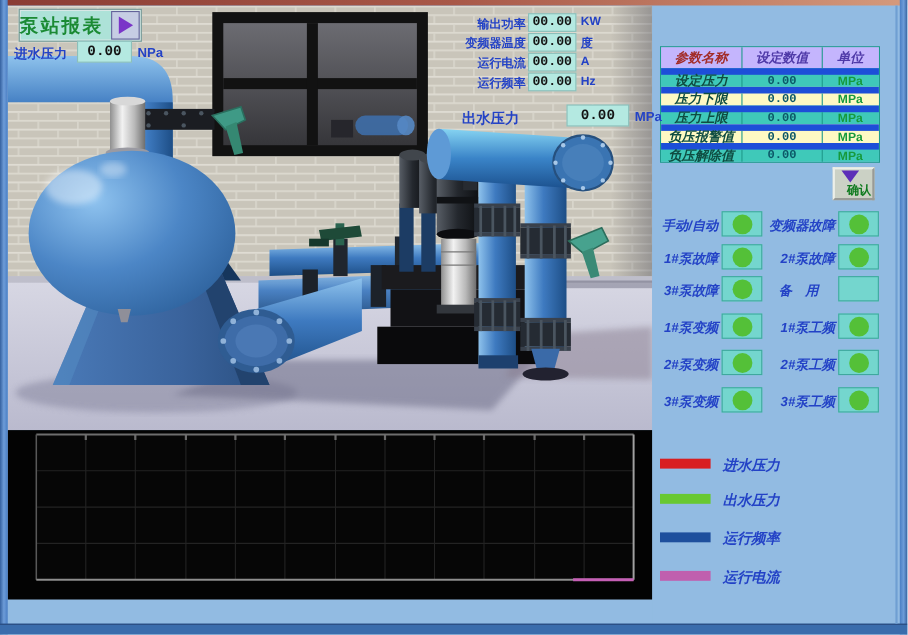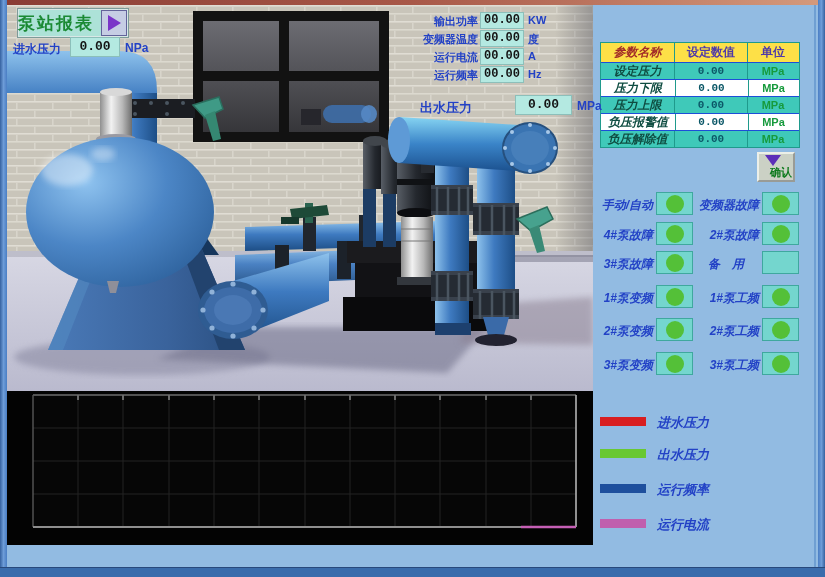--- a/index.html
+++ b/index.html
@@ -32,30 +32,30 @@
   .play-box{width:26px;height:26px;margin-right:1px;background:#c6cde4;border:1px solid #63639a;
     display:flex;align-items:center;justify-content:center;}
   .play-tri{width:0;height:0;border-left:13px solid #7a35c8;border-top:8px solid transparent;border-bottom:8px solid transparent;}
 
   
   #panel{position:absolute;left:593px;top:5px;width:225px;height:562px;background:#92bbe2;z-index:20;}
   .panel-title{position:absolute;left:44px;top:2px;width:146px;height:30px;background:#b2e6d2;border:1px solid #8a9aa6;
     color:#b5149b;font-weight:700;font-size:16px;letter-spacing:3px;text-align:center;line-height:29px;}
   .ptable{position:absolute;left:7px;top:37px;width:200px;border:1px solid #1f9a8c;}
   .prow{display:flex;height:17px;}
-  .prow.hd{height:19px;background:#fde047;}
+  .prow.hd{height:19px;background:#c4b5fd;}
   .prow .c1{width:74px;border-right:1px solid #1f9a8c;}
   .prow .c2{width:73px;border-right:1px solid #1f9a8c;}
   .prow .c3{width:50px;}
   .prow div{display:flex;align-items:center;justify-content:center;}
   .prow.hd .c1{color:#a22c28;font-weight:700;font-size:12px;font-style:italic;}
-  .prow.hd .c2,.prow.hd .c3{color:#4f3aa8;font-weight:700;font-size:12px;}
+  .prow.hd .c2,.prow.hd .c3{color:#4f3aa8;font-weight:700;font-size:12px;font-style:italic;}
   .prow.r0{background:#3fc9b9;}
-  .prow.r1{background:#ffffff;justify-content:center;}
-  .prow{border-top:1px solid #1d4ed8;}
+  .prow.r1{background:#fef9c3;}
+  .prow{border-top:6px solid #1d4ed8;}
   .prow.hd{border-top:none;}
   .pname{color:#0f4d42;font-weight:700;font-size:12px;font-style:italic;}
   .pval{color:#0c5868;font-weight:700;font-size:11px;font-family:"Liberation Mono","DejaVu Sans Mono",monospace;}
   .punit{color:#169a3c;font-weight:700;font-size:11px;}
 
   .confirm-btn{position:absolute;left:164px;top:147px;width:38px;height:30px;background:#cbd1c5;
     border:2px outset #ecefe8;cursor:pointer;text-align:center;}
   .confirm-tri{width:0;height:0;margin:1px auto 0 6px;border-top:11px solid #5c2eb8;border-left:8px solid transparent;border-right:8px solid transparent;}
   .confirm-txt{position:absolute;right:1px;bottom:0px;color:#0e7a1e;font-weight:700;font-size:11px;font-family:Liberation Mono, monospace;}
 
@@ -415,21 +415,21 @@
 
     <div class="st-lbl cn" style="left:2px;top:192px;width:58px;">手动/自动</div>
     <div class="lamp-box" style="left:63px;top:187px;">
         <div class="lamp" style="background: rgb(84, 192, 56);"></div>
       </div>
     <div class="st-lbl cn" style="left:100px;top:192px;width:66px;">变频器故障</div>
     <div class="lamp-box" style="left:169px;top:187px;">
         <div class="lamp" style="background: rgb(84, 192, 56);"></div>
       </div>
 
-    <div class="st-lbl cn" style="left:2px;top:222px;width:58px;">4#泵故障</div>
+    <div class="st-lbl cn" style="left:2px;top:222px;width:58px;">1#泵故障</div>
     <div class="lamp-box" style="left:63px;top:217px;">
         <div class="lamp" style="background: rgb(84, 192, 56);"></div>
       </div>
     <div class="st-lbl cn" style="left:100px;top:222px;width:66px;">2#泵故障</div>
     <div class="lamp-box" style="left:169px;top:217px;">
         <div class="lamp" style="background: rgb(84, 192, 56);"></div>
       </div>
 
     <div class="st-lbl cn" style="left:2px;top:251px;width:58px;">3#泵故障</div>
     <div class="lamp-box" style="left:63px;top:246px;">

